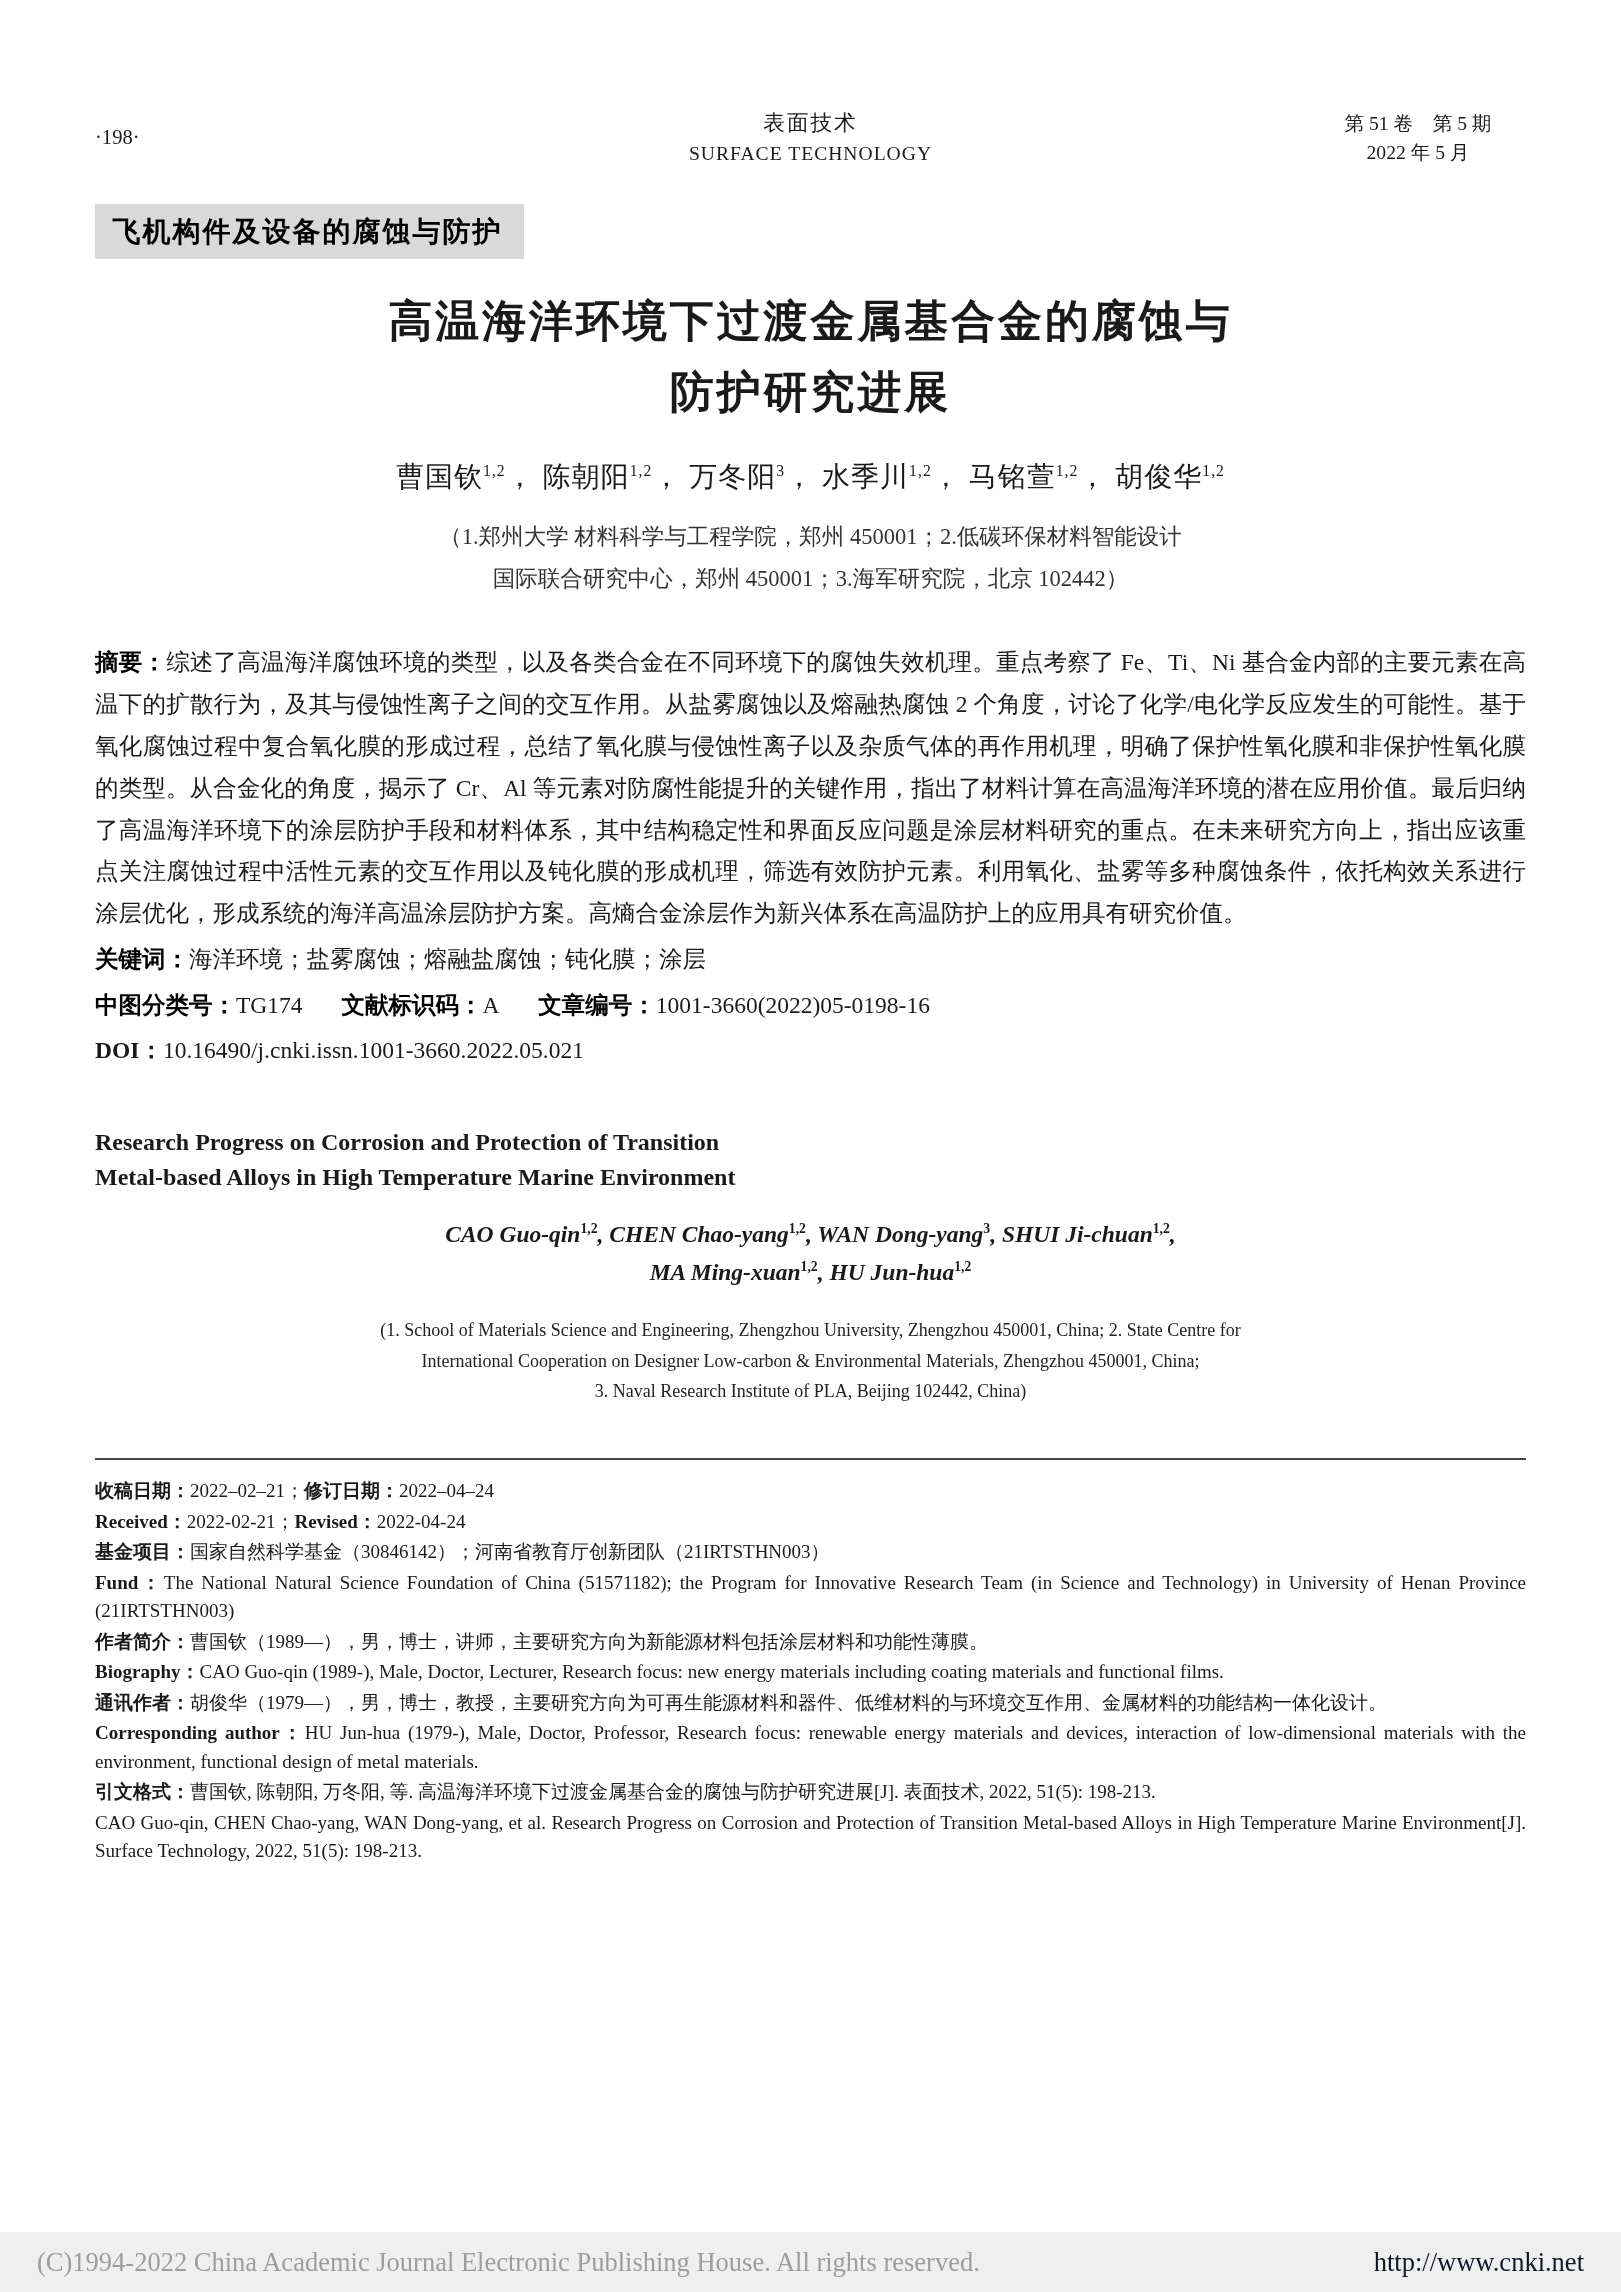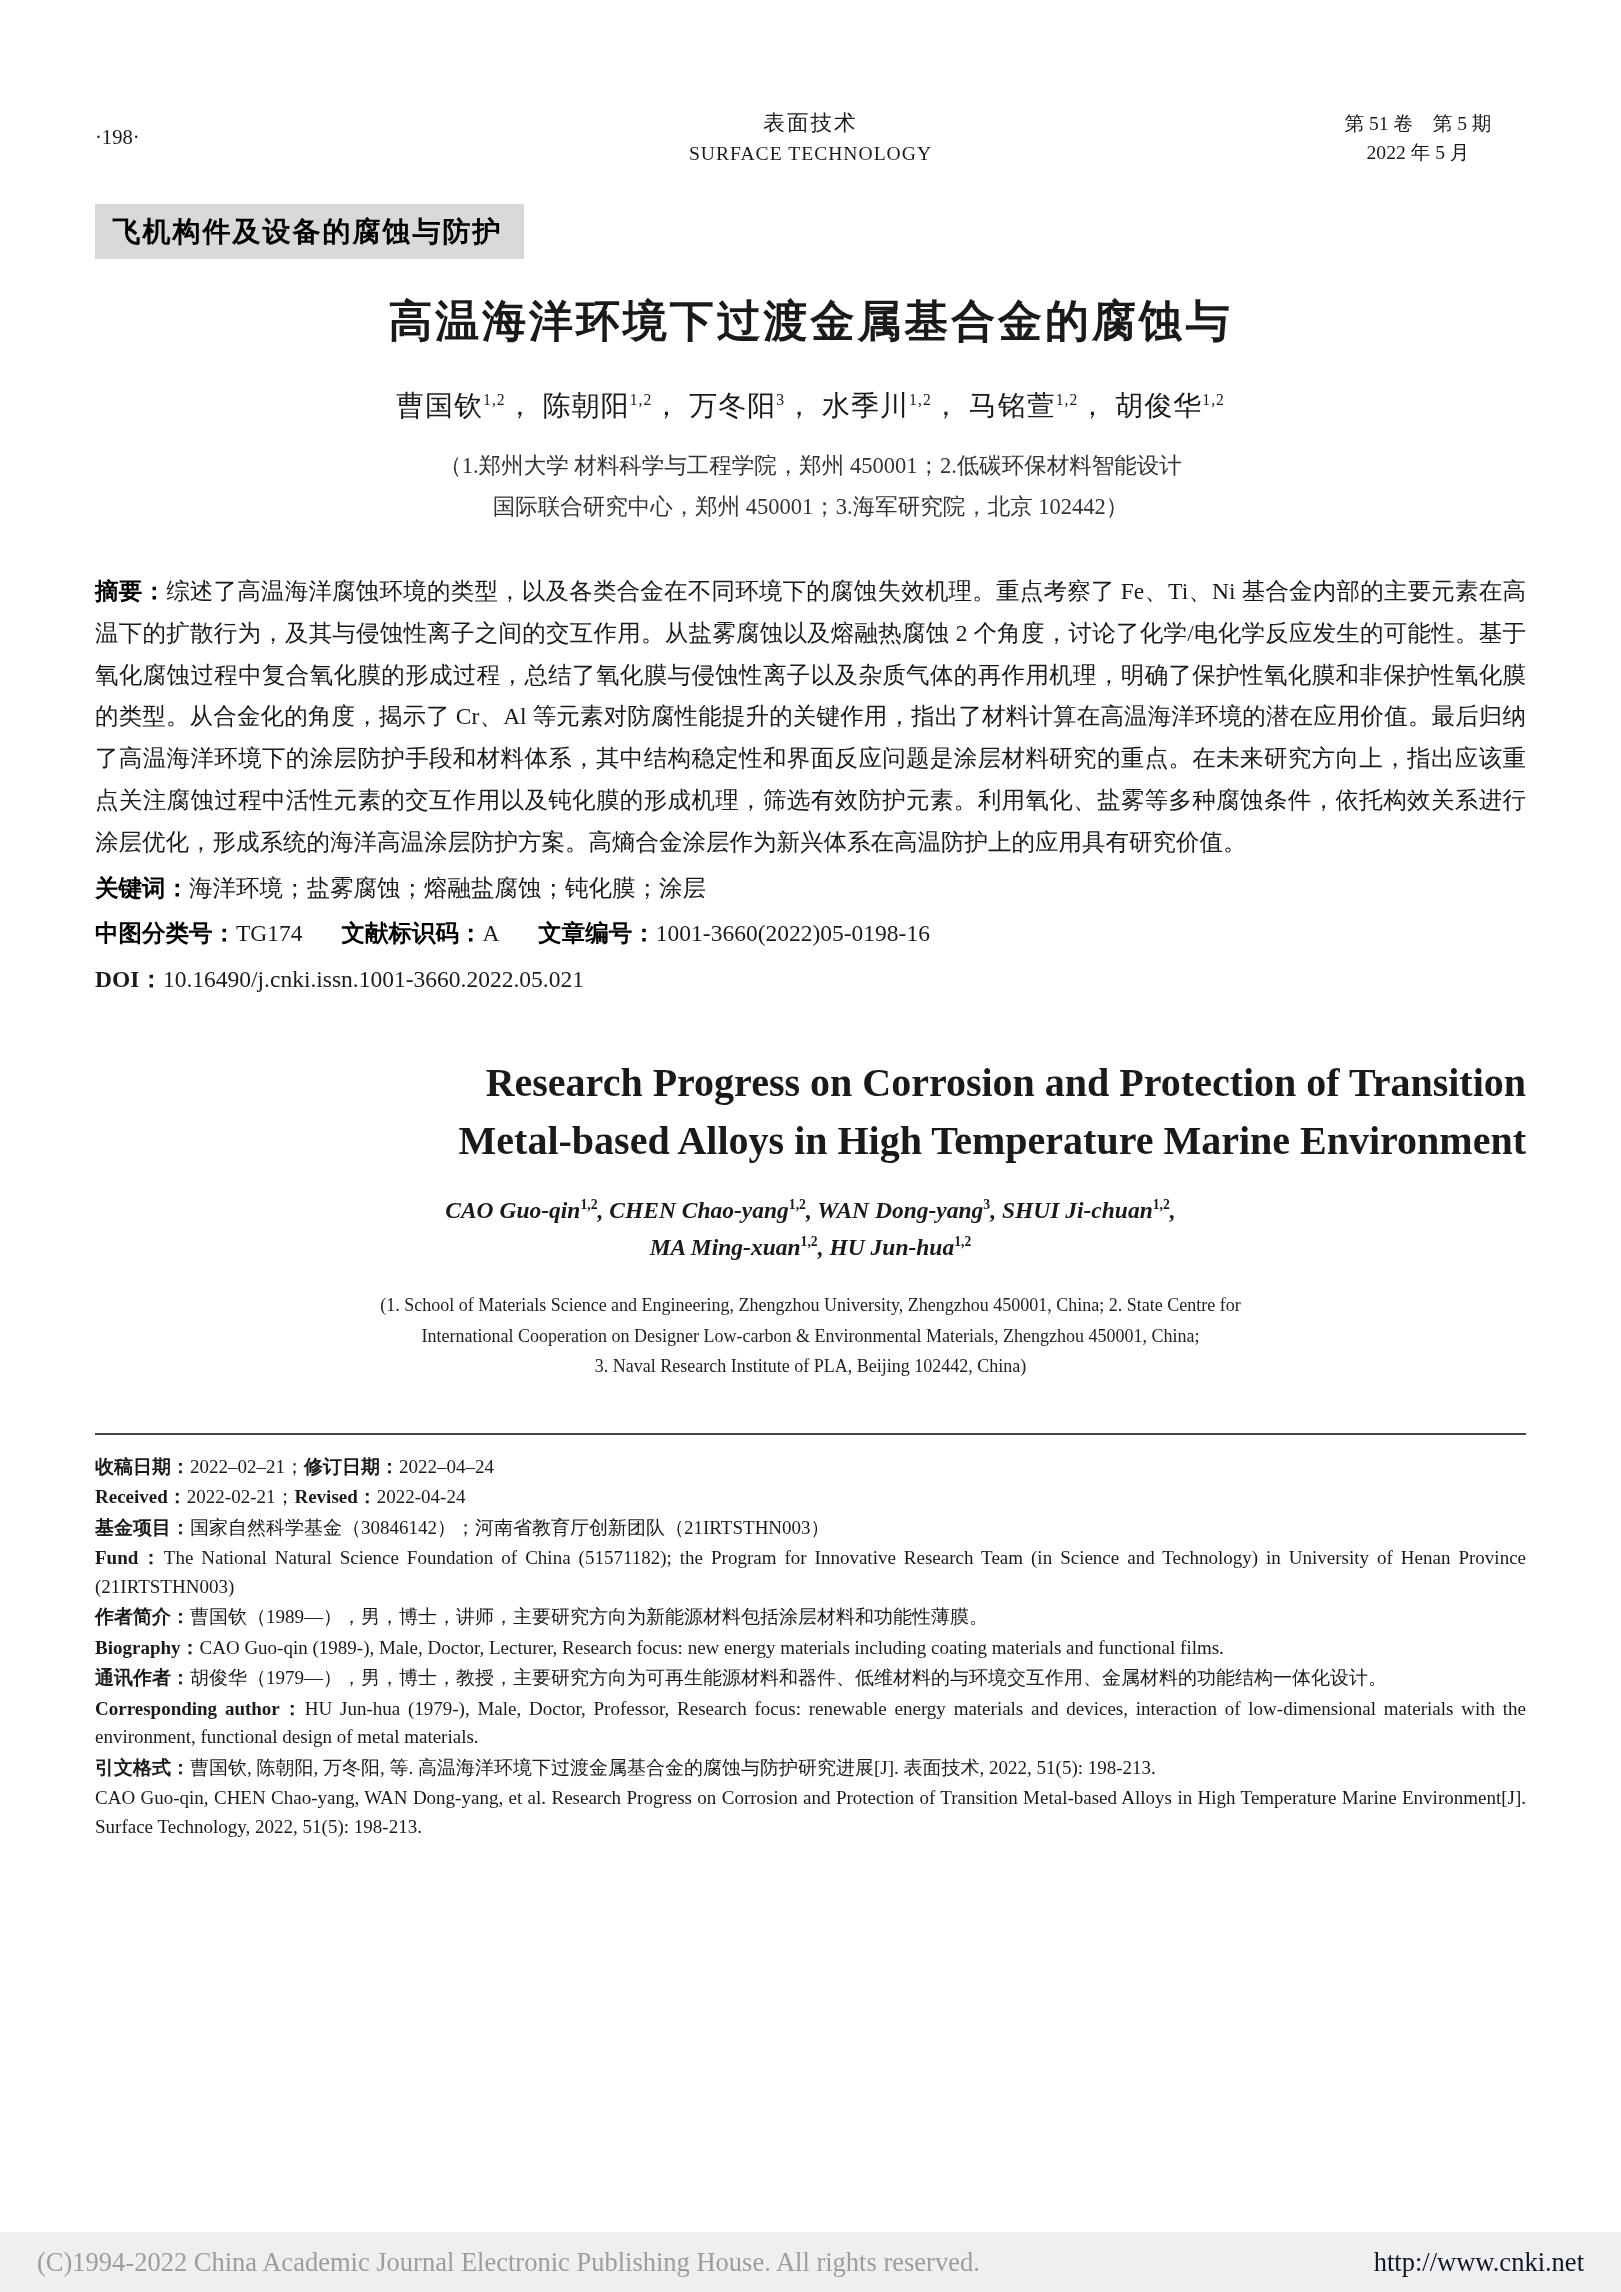--- a/index.html
+++ b/index.html
@@ -45,21 +45,21 @@
   .abs-block p { font-size:23.5px; line-height:1.78; text-align:justify; }
   .lab {
     font-family:"Liberation Sans","DejaVu Sans",sans-serif;
     font-weight:bold; color:#000;
   }
   .meta-line { margin-top:3.9px; }
   .meta-line .seg { margin-right:33px; }
   .doi-lab { font-weight:bold; font-family:"Liberation Serif","DejaVu Serif",serif; }
 
   
-  .title-en { margin-top:53px; text-align:right; font-weight:bold; font-size:40px; line-height:1.45; }
+  .title-en { margin-top:53px; text-align:left; font-weight:bold; font-size:24px; line-height:1.45; }
   .authors-en { margin-top:21.6px; text-align:center; font-size:23.5px; font-weight:bold; font-style:italic; line-height:1.6; }
   .authors-en sup { font-size:13.7px; font-style:normal; }
   .affil-en { margin-top:23.5px; text-align:center; font-size:18px; line-height:1.7; color:#222; }
 
   .rule { margin-top:51px; border:none; border-top:2px solid #444; width:100%; }
 
   
   .notes { margin-top:17.6px; }
   .notes p { font-size:19px; line-height:1.5; text-align:justify; margin-bottom:2px; }
   .nb { font-weight:bold; font-family:"Liberation Sans","DejaVu Sans",sans-serif; }
@@ -91,20 +91,21 @@
       <div>2022 年 5 月</div>
     </div>
   </div>
 
   
   <div class="banner">飞机构件及设备的腐蚀与防护</div>
 
   
   <h1 class="title-cn">
     <div>高温海洋环境下过渡金属基合金的腐蚀与</div>
+    <div>防护研究进展</div>
   </h1>
 
   
   <div class="authors-cn">
     <span><span>曹国钦</span><sup>1,2</sup><span>，</span></span>
     <span><span>陈朝阳</span><sup>1,2</sup><span>，</span></span>
     <span><span>万冬阳</span><sup>3</sup><span>，</span></span>
     <span><span>水季川</span><sup>1,2</sup><span>，</span></span>
     <span><span>马铭萱</span><sup>1,2</sup><span>，</span></span>
     <span><span>胡俊华</span><sup>1,2</sup><span></span></span>

